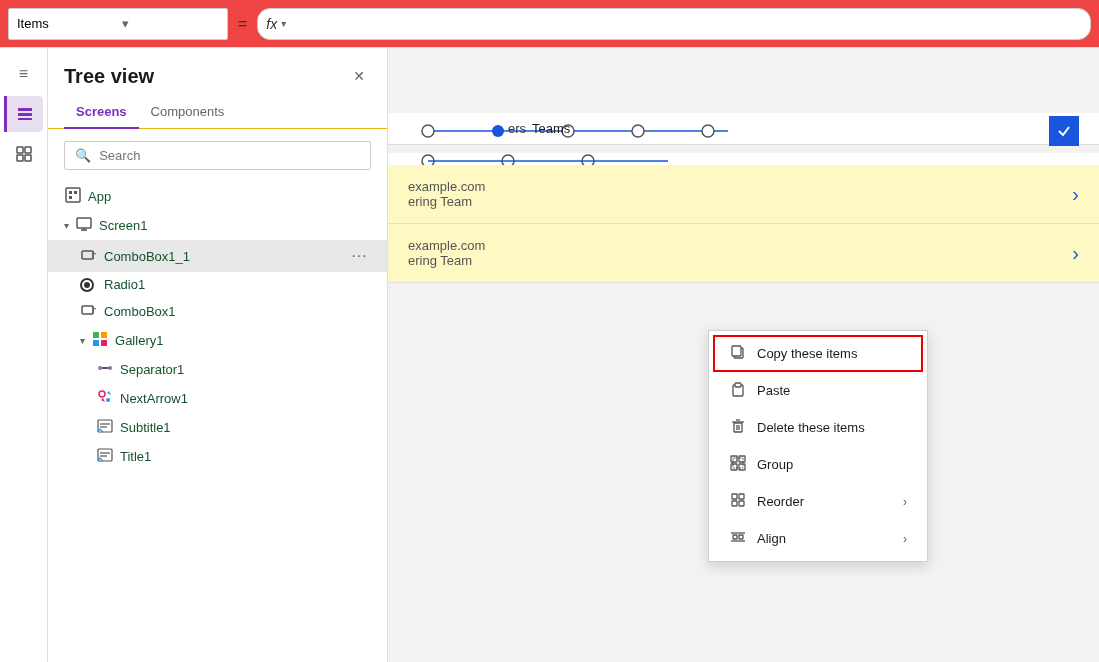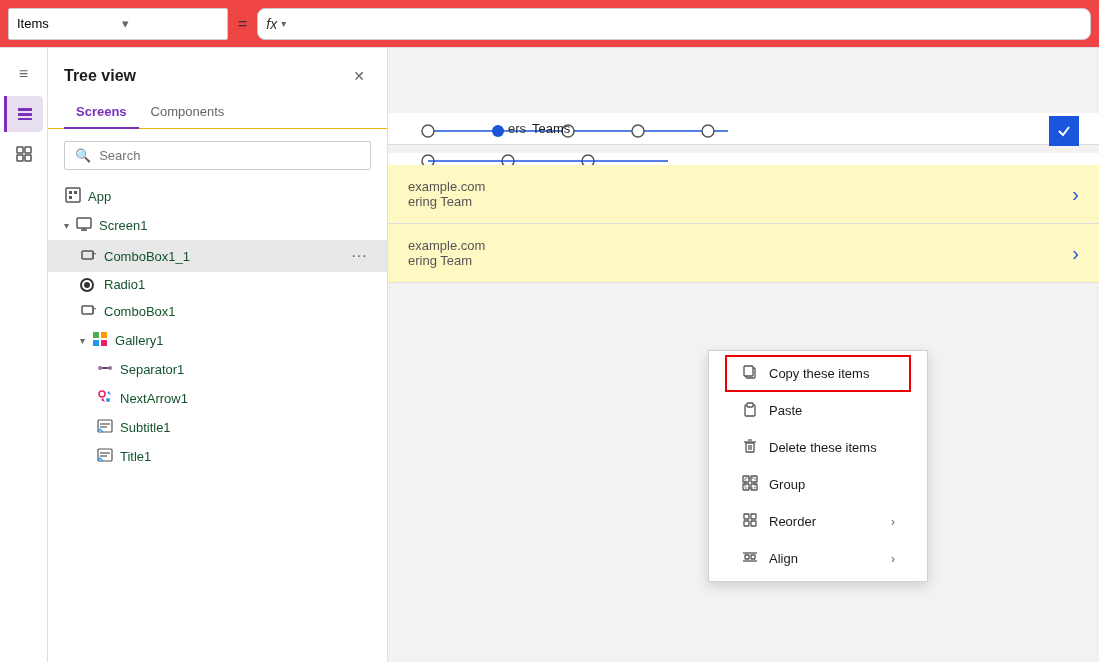--- a/index.html
+++ b/index.html
@@ -32,21 +32,21 @@
     .equals-sign {
       font-size: 16px;
       color: #333;
       padding: 0 6px;
       font-weight: 400;
     }
     .formula-bar {
       display: flex;
       align-items: center;
       border: 1px solid #ccc;
-      border-radius: 8px;
+      border-radius: 13px;
       padding: 4px 8px;
       flex: 1;
       height: 32px;
       background: #fff;
       font-size: 13px;
       gap: 4px;
     }
     .fx-label { font-style: italic; color: #333; font-size: 14px; }
     .fx-chevron { color: #666; font-size: 10px; }
 
@@ -94,21 +94,21 @@
       display: flex;
       flex-direction: column;
     }
     .tree-header {
       display: flex;
       align-items: center;
       justify-content: space-between;
       padding: 16px 16px 8px 16px;
     }
     .tree-title {
-      font-size: 16px;
+      font-size: 20px;
       font-weight: 600;
       color: #1b1b1b;
     }
     .close-btn {
       width: 24px;
       height: 24px;
       display: flex;
       align-items: center;
       justify-content: center;
       cursor: pointer;
@@ -187,28 +187,28 @@
     }
     .canvas-inner {
       position: absolute;
       top: 0; left: 0; right: 0; bottom: 0;
       background: #f3f2f1;
     }
 
     
     .context-menu {
       position: absolute;
-      top: 302px;
+      top: 282px;
       left: 320px;
       background: #fff;
       border: 1px solid #d0d0d0;
       box-shadow: 0 4px 12px rgba(0,0,0,0.15);
       min-width: 220px;
       z-index: 100;
-      padding: 4px 16px;
+      padding: 4px 4px;
     }
     .menu-item {
       display: flex;
       align-items: center;
       padding: 9px 16px;
       cursor: pointer;
       gap: 10px;
       font-size: 13px;
       color: #1b1b1b;
     }

